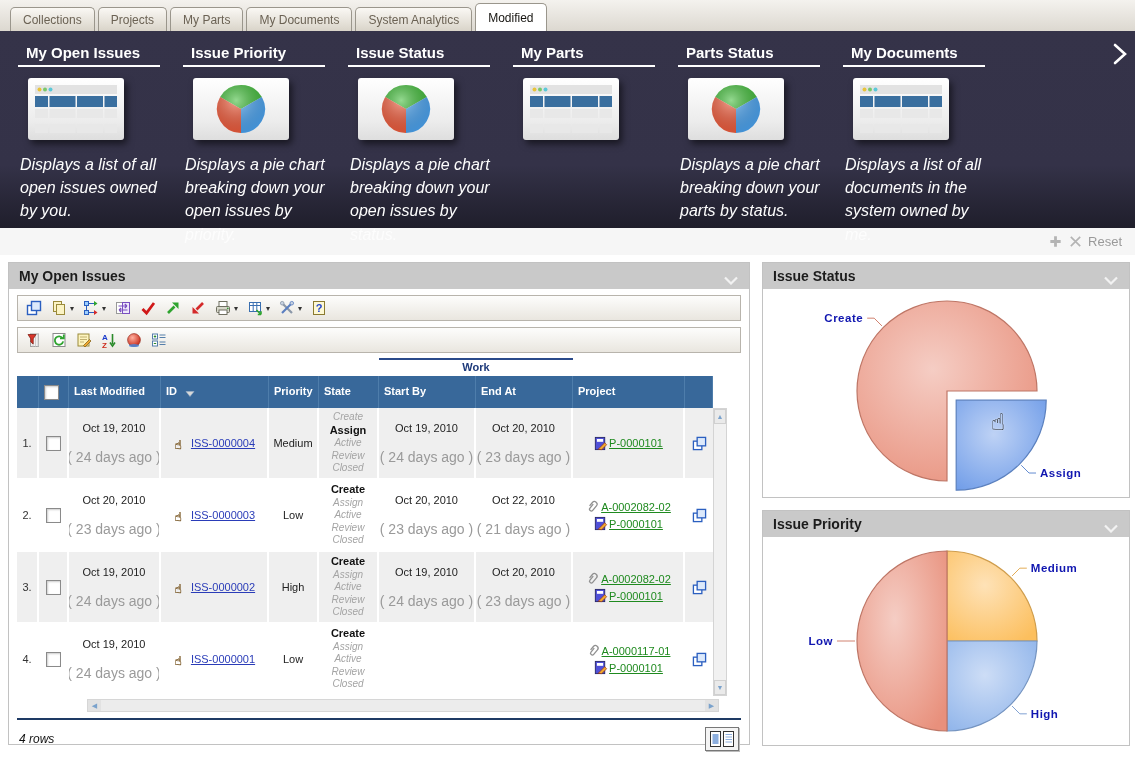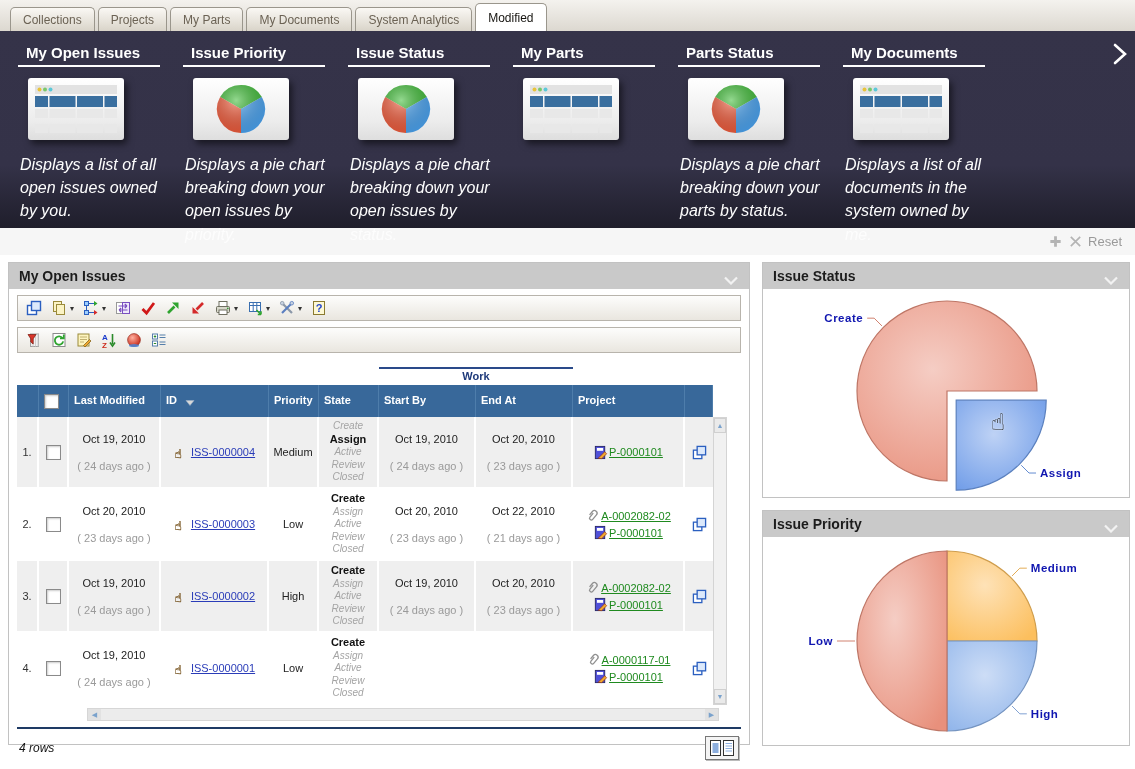--- a/index.html
+++ b/index.html
@@ -43,35 +43,35 @@
   #priorityPanel{left:762px;top:510px;width:368px;height:236px}
 
   
   .toolbar{margin:6px 8px 0;border:1px solid #b8b4ac;background:linear-gradient(#fdfdfc,#e9e6df);
            height:24px;display:flex;align-items:center;padding:0 5px;gap:3px}
   .tbtn{display:flex;align-items:center;padding:1px 3px;cursor:pointer}
   .tbtn svg{width:16px;height:16px;display:block}
   .dd{font-size:8px;color:#333;margin-left:3px}
 
   
-  .workband{position:relative;height:20px;margin-top:12px}
+  .workband{position:relative;height:20px;margin-top:3px}
   .workline{position:absolute;left:370px;top:2px;width:194px;border-top:2px solid #2a4a8a}
   .worklabel{position:absolute;left:370px;top:5px;width:194px;text-align:center;
              font-size:11px;font-weight:bold;color:#1e3a7a}
 
   
   .tablewrap{position:relative;margin:0 8px;width:710px}
   .thead{display:flex;background:#38689a;color:#fff;font-size:11px;font-weight:bold;height:32px;width:696px}
   .th{display:flex;align-items:center;padding:0 5px;box-sizing:border-box;border-right:1px solid #4e7dab;line-height:1.2}
   .th .sic{margin-left:8px;width:10px;height:8px}
   .trow{display:flex;height:70px;border-bottom:2px solid #fff;font-size:11px;color:#222;width:696px}
   .trow.alt{background:#efefef}
   .td{box-sizing:border-box;border-right:2px solid #fff;display:flex;flex-direction:column;
       align-items:center;justify-content:center;text-align:center;padding:2px;overflow:hidden}
-  .ago{color:#9a9a9a;font-size:11px;margin-top:15px;white-space:nowrap}
+  .ago{color:#9a9a9a;font-size:14px;margin-top:15px;white-space:nowrap}
   .idlink{color:#2a3cb8;text-decoration:underline;white-space:nowrap;cursor:pointer}
   .plink{color:#1f8a1f;text-decoration:underline;white-space:nowrap;cursor:pointer}
   .idcell{flex-direction:row;gap:3px}
   .pitem{display:flex;align-items:center;gap:1px;margin:1px 8px}
   .ri svg{width:15px;height:15px;display:block}
   .st{font-style:italic;color:#a4a4a4;font-size:10px;line-height:1.25}
   .st.cur{font-style:normal;font-weight:bold;color:#111;font-size:11px}
   .rownum{color:#333}
   .cb{width:13px;height:13px;border:1px solid #8a8a8a;background:#fff;box-shadow:inset 1px 1px 2px rgba(0,0,0,.2);cursor:pointer}
   .vscroll{position:absolute;left:696px;top:32px;width:14px;height:288px;background:#f1f1f1;

